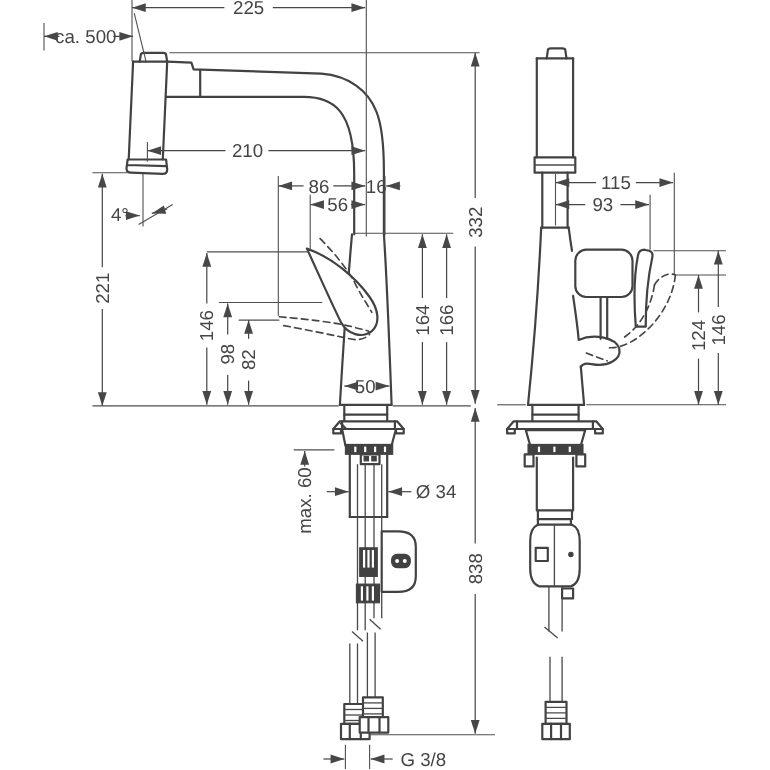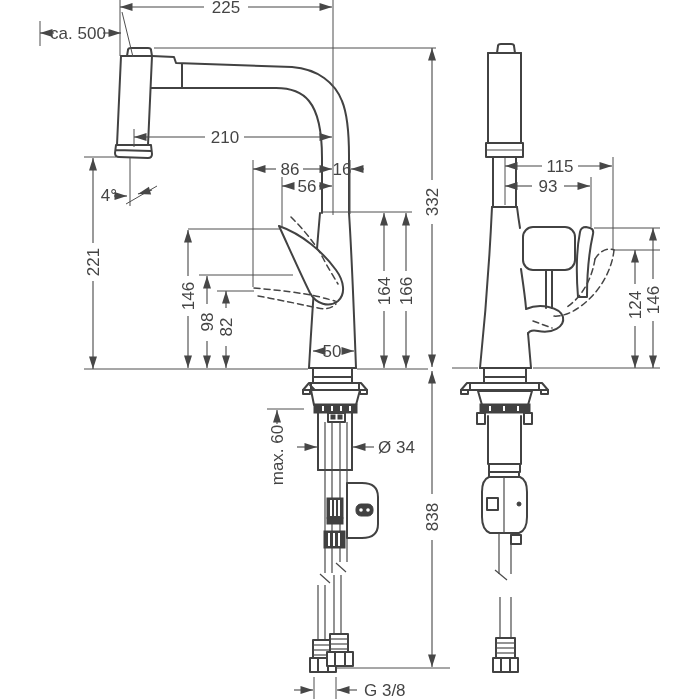--- a/index.html
+++ b/index.html
@@ -1,16 +1,16 @@
 <!DOCTYPE html>
 <html><head>
 <meta charset="utf-8">
 <style>
   html,body{margin:0;padding:0;background:#ffffff;}
-  .stage{width:700px;height:700px;position:relative;background:#ffffff;overflow:hidden;}
+  .stage{width:700px;height:700px;position:relative;background:#ffffff;overflow:hidden;border-radius:20px;}
   svg{display:block;}
   .out{stroke:#424242;stroke-width:2;fill:none;stroke-linejoin:round;stroke-linecap:round;}
   .outw{stroke:#424242;stroke-width:2;fill:#ffffff;stroke-linejoin:round;stroke-linecap:round;}
   .thin{stroke:#4a4a4a;stroke-width:1.2;fill:none;}
   .ref{stroke:#4f4f4f;stroke-width:1;fill:none;}
   .dim{stroke:#474747;stroke-width:1.1;fill:none;}
   .dash{stroke:#454545;stroke-width:1.5;fill:none;stroke-dasharray:6 4;stroke-linecap:round;}
   .dark{fill:#414141;stroke:#414141;}
   .wtick{stroke:#ffffff;stroke-width:2;}
   text{font-family:"Liberation Sans","DejaVu Sans",sans-serif;font-size:17px;fill:#454545;}

